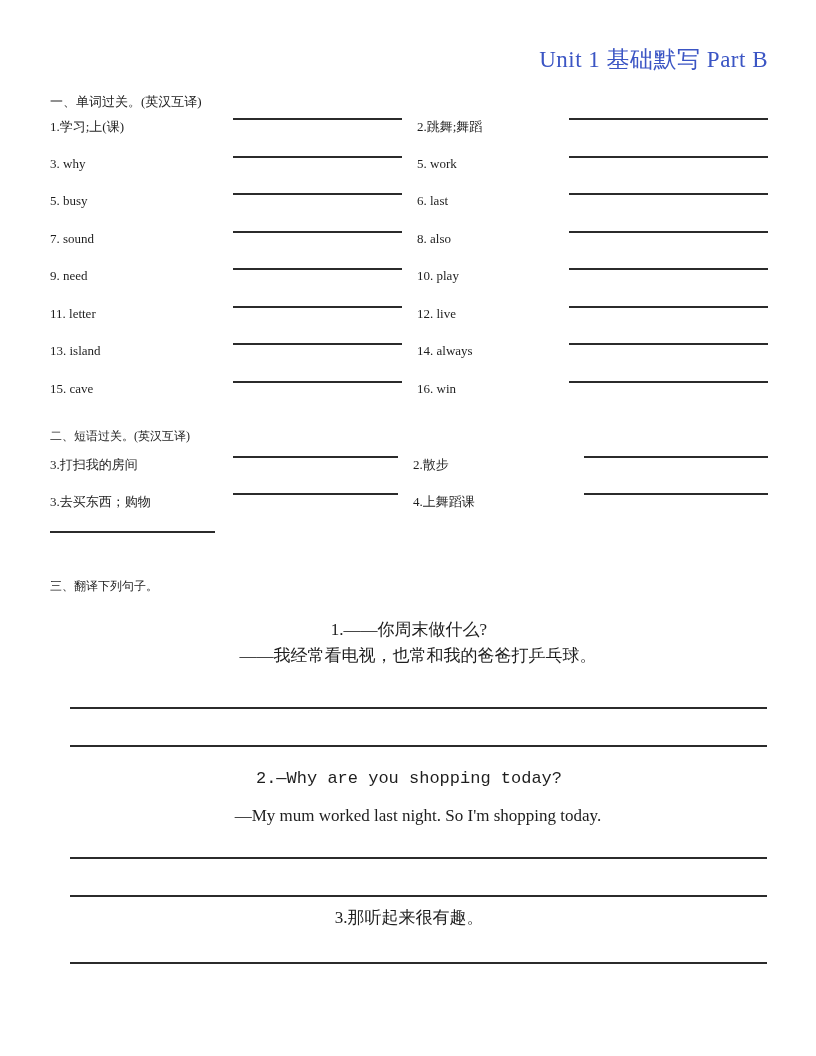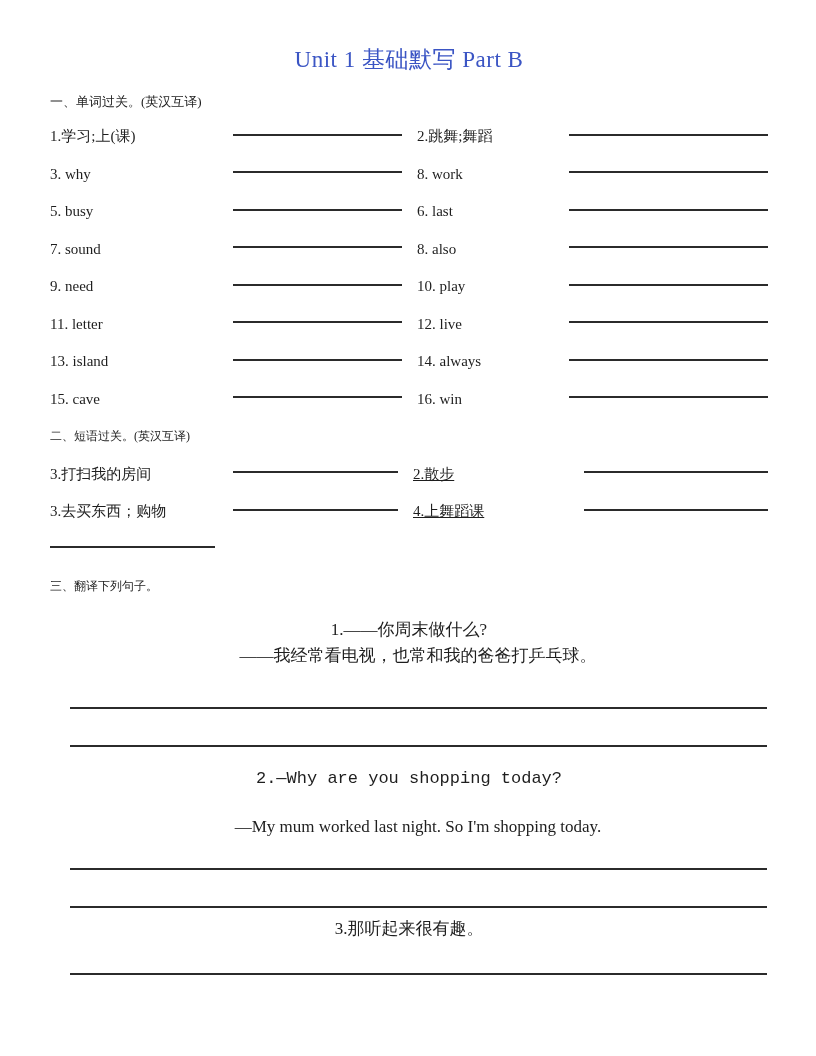--- a/index.html
+++ b/index.html
@@ -15,43 +15,43 @@
   }
   .content {
     position: absolute;
     left: 50px;
     top: 42px;
     width: 718px;
   }
   .title {
     font-size: 23px;
     line-height: 36px;
-    text-align: center;
+    text-align: right;
     color: #3b55c4;
     letter-spacing: 0.5px;
   }
   .heading {
     font-size: 13px;
     line-height: 32px;
     margin-top: 8px;
   }
   .heading2 {
     font-size: 12px;
     line-height: 37.5px;
     height: 37.5px;
   }
   .wrow {
     display: flex;
-    align-items: center;
+    align-items: flex-start;
     height: 37.5px;
-    font-size: 15px;
+    font-size: 13px;
   }
   .wlabel1 { width: 183px; white-space: nowrap; }
   .wlabel2 { width: 152px; white-space: nowrap; }
-  .p-label2 { width: 171px; white-space: nowrap; text-decoration: underline; }
+  .p-label2 { width: 171px; white-space: nowrap; }
   .blank {
     border-bottom: 2px solid #2b2b2b;
     margin-bottom: 4px;
     height: 0;
   }
   .blank1 { width: 169px; }
   .blank1b { width: 165px; }
   .blankflex { flex: 1; }
   .colgap { width: 15px; }
   .rest { flex: 1; }
@@ -65,21 +65,21 @@
     margin-left: 20px;
     width: 697px;
     border-bottom: 2px solid #2b2b2b;
     height: 0;
   }
   .mt-q1a { margin-top: 11px; }
   .mt-q1b { }
   .mt-l1 { margin-top: 38px; }
   .mt-l2 { margin-top: 36px; }
   .mt-q2a { margin-top: 19px; font-family: Liberation Mono, monospace; }
-  .mt-q2b { margin-top: 22px; }
+  .mt-q2b { margin-top: 11px; }
   .mt-l3 { margin-top: 28px; }
   .mt-l4 { margin-top: 36px; }
   .mt-q3 { margin-top: 8px; }
   .mt-l5 { margin-top: 31px; }
 </style>
 </head>
 <body>
 
 <div class="page">
   <div class="content">
@@ -92,21 +92,21 @@
       <span class="wlabel1">1.学习;上(课)</span>
       <span class="blank blank1"></span>
       <span class="colgap"></span>
       <span class="wlabel2">2.跳舞;舞蹈</span>
       <span class="blank blankflex"></span>
     </div>
     <div class="wrow">
       <span class="wlabel1">3. why</span>
       <span class="blank blank1"></span>
       <span class="colgap"></span>
-      <span class="wlabel2">8. work</span>
+      <span class="wlabel2">5. work</span>
       <span class="blank blankflex"></span>
     </div>
     <div class="wrow">
       <span class="wlabel1">5. busy</span>
       <span class="blank blank1"></span>
       <span class="colgap"></span>
       <span class="wlabel2">6. last</span>
       <span class="blank blankflex"></span>
     </div>
     <div class="wrow">

